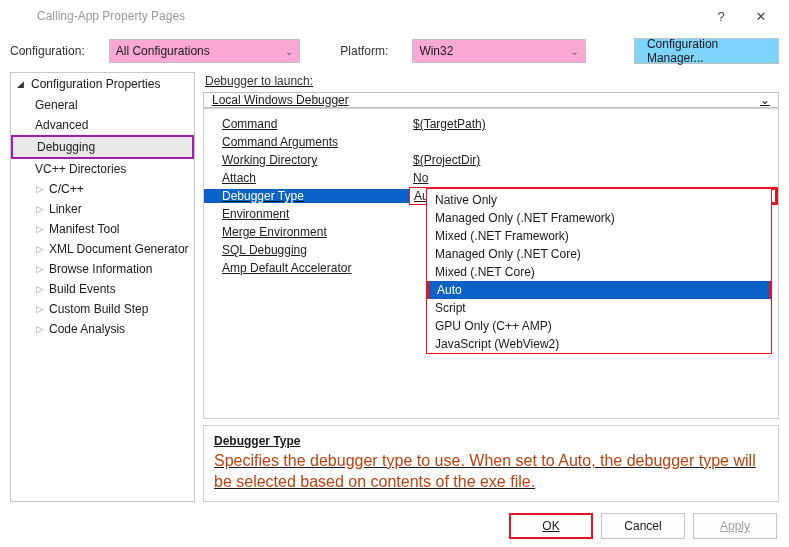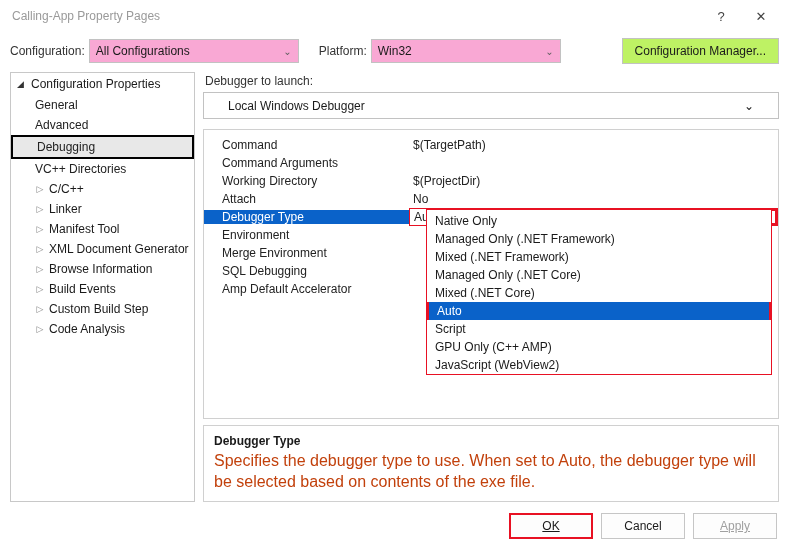--- a/index.html
+++ b/index.html
@@ -1,36 +1,36 @@
 <!DOCTYPE html>
 <html><head>
 <meta charset="utf-8">
 <style>
   * { box-sizing: border-box; font-family: "Segoe UI", Tahoma, sans-serif; }
   html, body { margin:0; padding:0; }
   body { background:#fff; width:789px; height:547px; position:relative; font-size:12px; color:#1a1a1a;}
-  .titlebar { height:32px; display:flex; align-items:center; padding:0 8px; color:#999;}
+  .titlebar { height:32px; display:flex; align-items:center; padding:0 8px; color:#999;margin-left:25px;}
   .titlebar .title { flex:1; font-size:12px; color:#9a9a9a; padding-left:4px;}
   .titlebar .icn { width:40px; text-align:center; font-size:13px; color:#444;}
-  .toprow { display:flex; align-items:center; padding:6px 10px 8px 10px; gap:4px;}
+  .toprow { display:flex; align-items:center; padding:6px 10px 8px 10px; gap:24px;}
   .lbl { color:#333; }
   .combo { border:1px solid #c2c2c2; background:#f9a8d4; height:24px; display:flex; align-items:center; padding:0 6px; justify-content:space-between; }
   .combo .arrow, .dropbtn .arrow { font-size:10px; color:#606060; }
-  .btn { border:1px solid #c2c2c2; background:#bef264; height:26px; padding:0 12px; display:inline-flex; align-items:center; justify-content:center; cursor:pointer;}
+  .btn { border:1px solid #c2c2c2; background:#7dd3fc; height:26px; padding:0 12px; display:inline-flex; align-items:center; justify-content:center; cursor:pointer;}
   .body { display:flex; padding:0 10px 0 10px; gap:8px; height:430px;}
   .tree { width:185px; border:1px solid #c8c8c8; background:#fff; overflow:auto; }
   .tree-root-row{ display:flex; align-items:center; padding:4px 4px 4px 6px; gap:4px;}
   .tree-root-row .tri{font-size:9px;color:#333; display:inline-block;width:10px;}
   .tree-item{ padding:3px 2px 3px 24px; font-size:12px; color:#222;}
   .tree-sub{ padding:3px 2px 3px 24px; display:flex; align-items:center; gap:4px;}
   .tree-sub .tri{font-size:9px;color:#888;width:10px;display:inline-block;text-align:center;}
-  .tree-sel{ background:#e8e8e8; border:2px solid #000000; outline-offset:-2px;}
-  .main { flex:1; display:flex; flex-direction:column; }
+  .tree-sel{ background:#e8e8e8; border:2px solid #a21caf; outline-offset:-2px;}
+  .main { flex:1; display:flex; flex-direction:column;text-decoration:underline; }
   .launch-lbl{ padding:2px 0 4px 2px; color:#333;}
-  .launch-combo{ border:1px solid #c2c2c2; height:27px; display:flex; align-items:center; justify-content:space-between; padding:0 24px; margin-bottom:10px;}
+  .launch-combo{ border:1px solid #c2c2c2; height:16px; display:flex; align-items:center; justify-content:space-between; padding:0 8px; }
   .grid { border:1px solid #d0d0d0; flex:1; overflow:hidden; position:relative;}
   .grid-row{ display:flex; height:18px; align-items:center;}
   .grid-cell-name{ width:205px; padding-left:18px; font-size:12px; color:#222;}
   .grid-cell-val{ flex:1; padding-left:4px; font-size:12px; color:#222; position:relative;}
   .grid-row.sel .grid-cell-name{ background:#0a62c9; color:#fff;}
   .grid-row.sel .grid-cell-val{ border:1px solid #e81123; display:flex; align-items:center; justify-content:space-between; padding-right:0; }
   .dropbtn{ width:20px; height:16px; border:2px solid #e81123; display:flex; align-items:center; justify-content:center; background:#fff; font-size:9px;}
   .dropdown{ position:absolute; left:222px; right:6px; top:79px; background:#fff; border:1px solid #e81123; padding-top:2px; z-index:5;}
   .dd-item{ padding:1px 8px; font-size:12px; height:18px; display:flex; align-items:center;}
   .dd-item.sel{ background:#0a62c9; color:#fff; border-left:2px solid #e81123; border-right:2px solid #e81123;}

